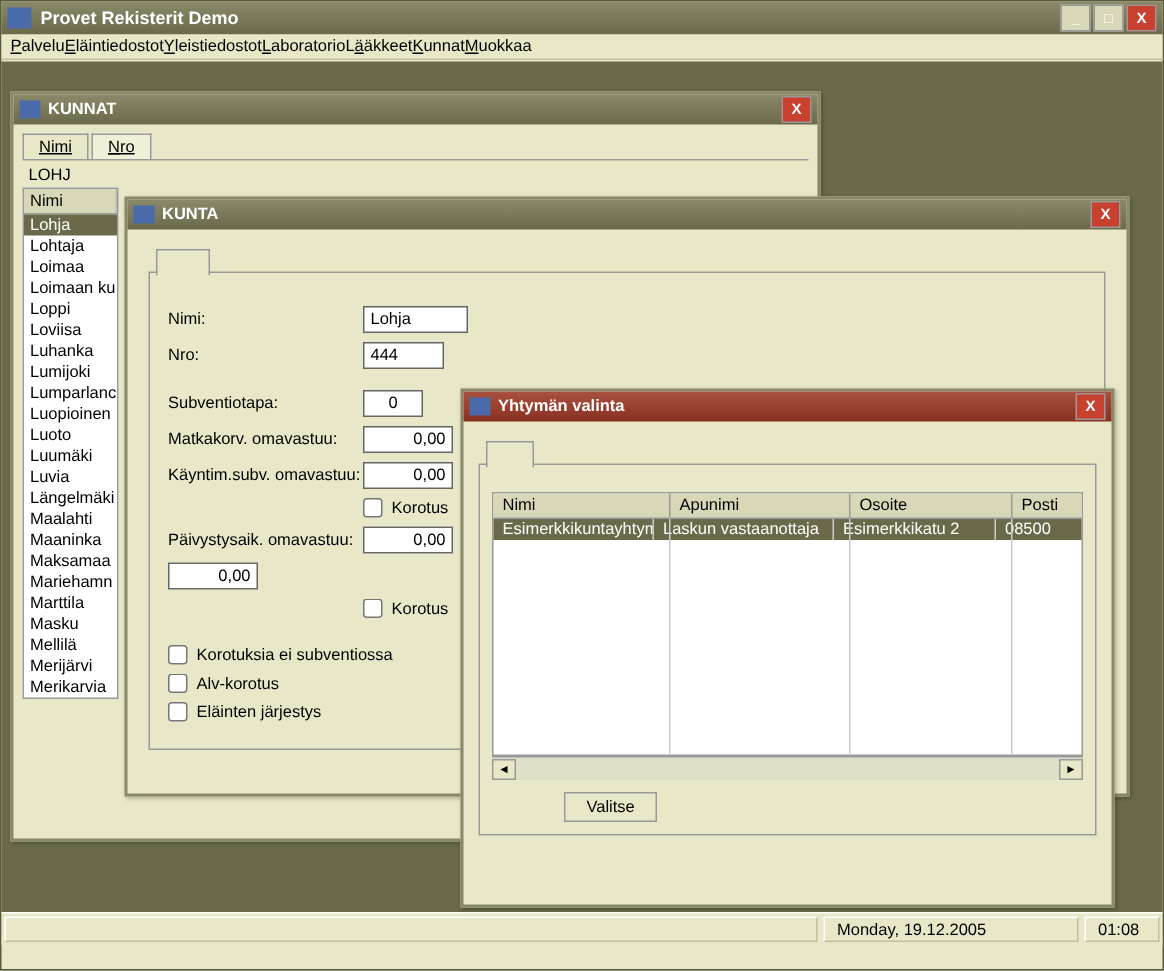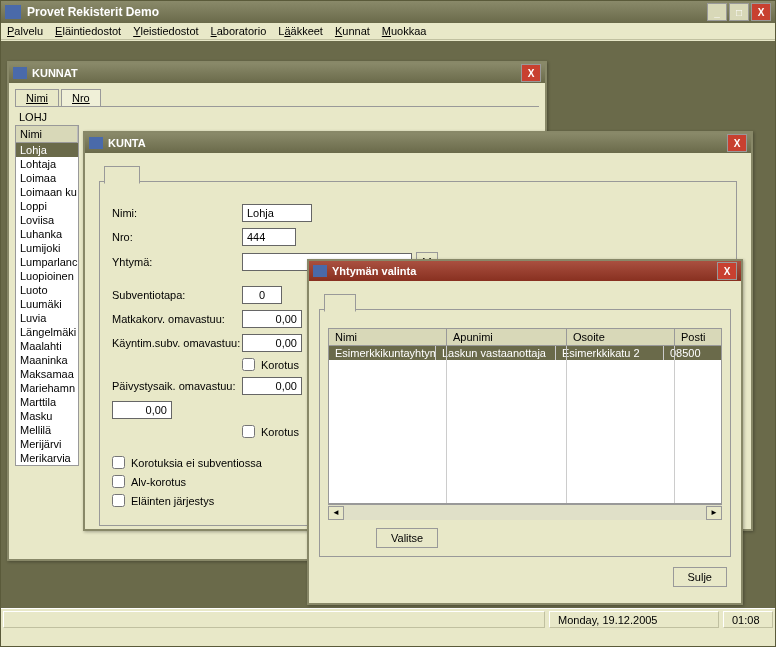--- a/index.html
+++ b/index.html
@@ -46,21 +46,21 @@
   justify-content: center;
   font-size: 10px;
   font-weight: bold;
   cursor: pointer;
 }
 .winbtn.close { background: #c84030; color: #fff; }
 .menubar {
   background: #e8e8c8;
   padding: 2px 6px;
   display: flex;
-  gap: 12px;
+  gap: 0;
   border-bottom: 1px solid #c0c0a0;
 }
 .menubar span { cursor: pointer; }
 .menubar span u { text-decoration: underline; }
 .client-area {
   position: absolute;
   top: 40px; left: 0; right: 0; bottom: 22px;
   background: #6a6a4a;
 }
 .statusbar {
@@ -333,25 +333,20 @@
       <div class="body">
         <div class="tabctl">
           <div class="form-row">
             <span class="form-label">Nimi:</span>
             <input class="form-input" style="width: 70px;" value="Lohja">
           </div>
           <div class="form-row">
             <span class="form-label">Nro:</span>
             <input class="form-input" style="width: 54px;" value="444">
           </div>
-          <div class="form-row">
-            <span class="form-label">Yhtymä:</span>
-            <input class="form-input" style="width: 170px;" value="">
-            <button class="sm-btn"><u>Y</u></button>
-          </div>
           <div style="height:8px"></div>
           <div class="form-row">
             <span class="form-label">Subventiotapa:</span>
             <input class="form-input num-input" style="width: 40px; text-align: center;" value="0">
           </div>
           <div class="form-row">
             <span class="form-label">Matkakorv. omavastuu:</span>
             <input class="form-input num-input" value="0,00" style="">
           </div>
           <div class="form-row">
@@ -420,23 +415,20 @@
           </div>
           <div class="hscroll">
             <div class="sbtn">◄</div>
             <div class="track"></div>
             <div class="sbtn">►</div>
           </div>
           <div class="btn-row">
             <button class="btn">Valitse</button>
           </div>
         </div>
-        <div class="btn-close">
-          <button class="btn">Sulje</button>
-        </div>
       </div>
     </div>
 
   </div>
 
   <div class="statusbar">
     <div class="status-cell main"></div>
     <div class="status-cell date">Monday, 19.12.2005</div>
     <div class="status-cell time">01:08</div>
   </div>

